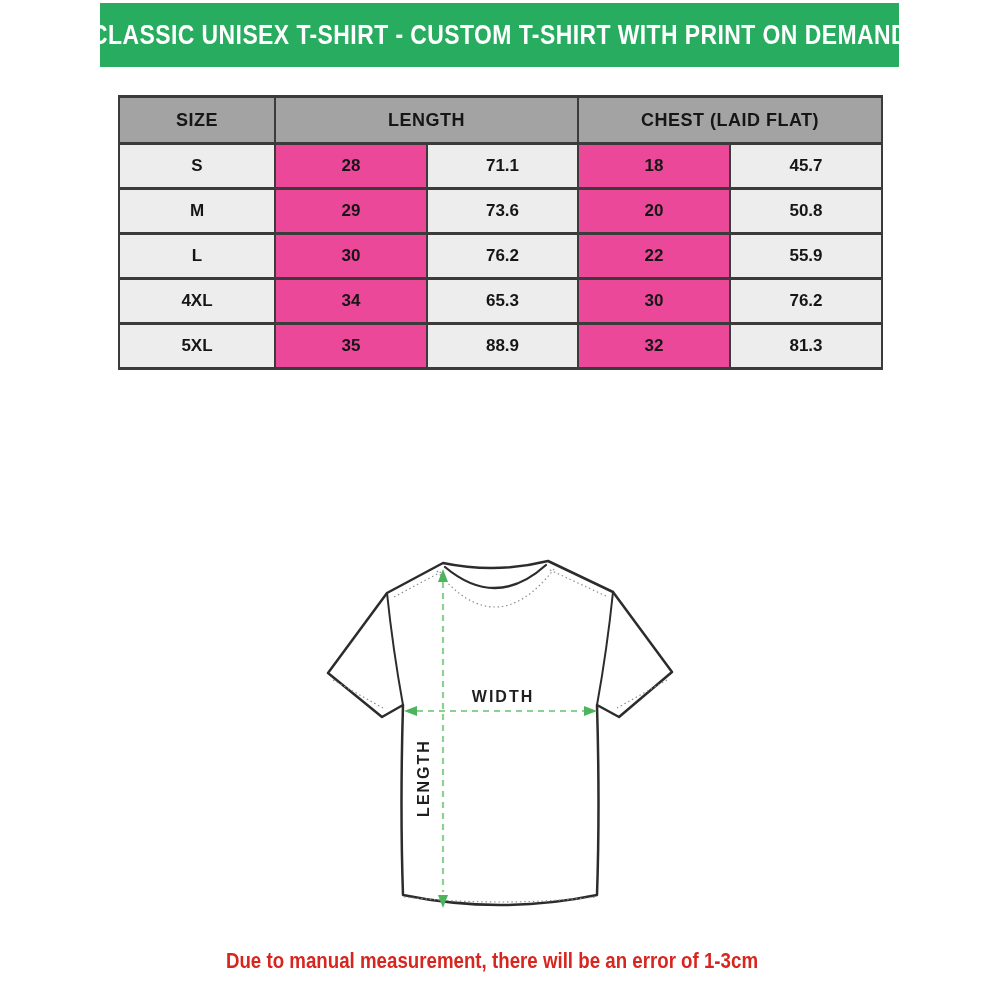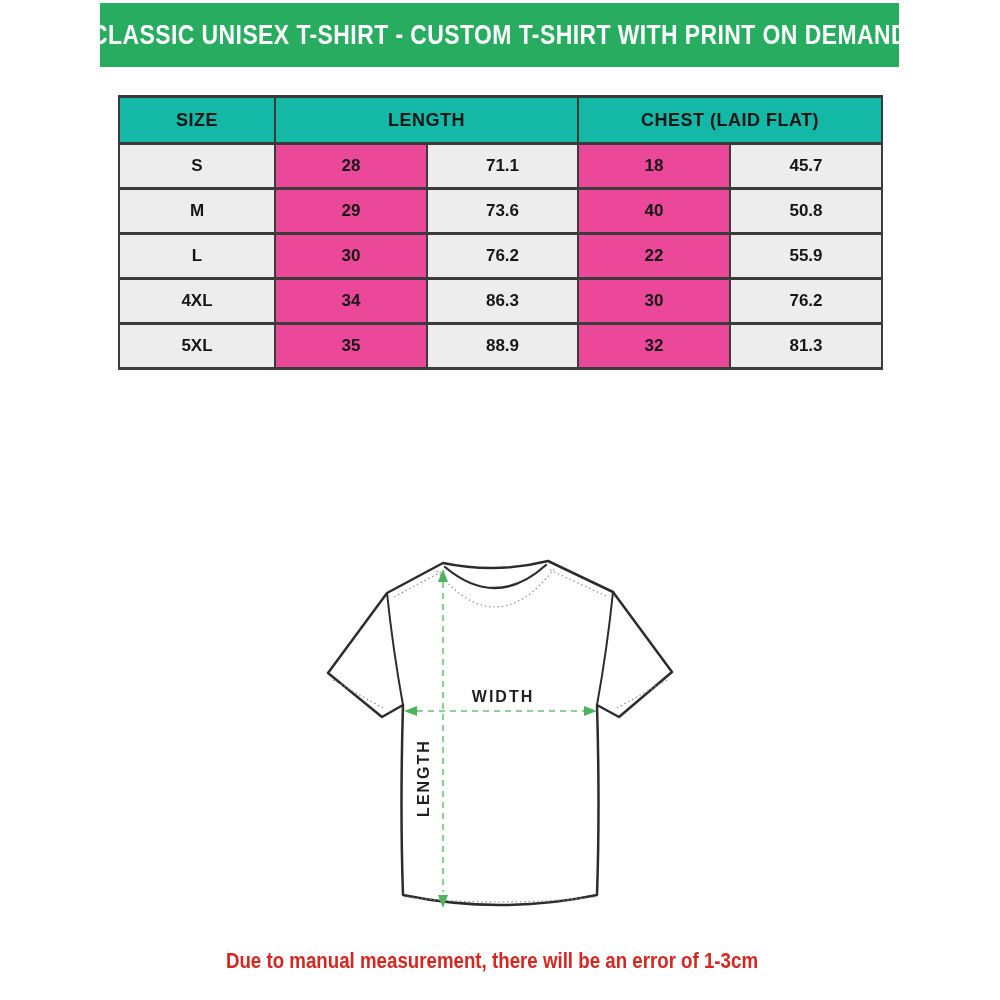--- a/index.html
+++ b/index.html
@@ -40,21 +40,21 @@
     border-bottom-width: 3px;
     text-align: center;
     vertical-align: middle;
     font-weight: bold;
     color: #161616;
     padding: 0;
   }
   .size-chart thead th {
     height: 47px;
     font-size: 18px;
-    background: #14b8a6;
+    background: #a3a3a3;
     letter-spacing: 0.5px;
   }
   .size-chart td { height: 45px; font-size: 17px; }
   .col-size, .col-cm { background: #ededed; }
   .col-in { background: #ec4899; }
   .tshirt { position: absolute; left: 320px; top: 548px; }
   .tshirt text {
     font-family: "Liberation Sans", sans-serif;
     font-weight: bold;
     font-size: 16px;
@@ -106,34 +106,34 @@
           <td class="col-size">S</td>
           <td class="col-in">28</td>
           <td class="col-cm">71.1</td>
           <td class="col-in">18</td>
           <td class="col-cm">45.7</td>
         </tr>
         <tr>
           <td class="col-size">M</td>
           <td class="col-in">29</td>
           <td class="col-cm">73.6</td>
-          <td class="col-in">40</td>
+          <td class="col-in">20</td>
           <td class="col-cm">50.8</td>
         </tr>
         <tr>
           <td class="col-size">L</td>
           <td class="col-in">30</td>
           <td class="col-cm">76.2</td>
           <td class="col-in">22</td>
           <td class="col-cm">55.9</td>
         </tr>
         <tr>
           <td class="col-size">4XL</td>
           <td class="col-in">34</td>
-          <td class="col-cm">86.3</td>
+          <td class="col-cm">65.3</td>
           <td class="col-in">30</td>
           <td class="col-cm">76.2</td>
         </tr>
         <tr>
           <td class="col-size">5XL</td>
           <td class="col-in">35</td>
           <td class="col-cm">88.9</td>
           <td class="col-in">32</td>
           <td class="col-cm">81.3</td>
         </tr>

